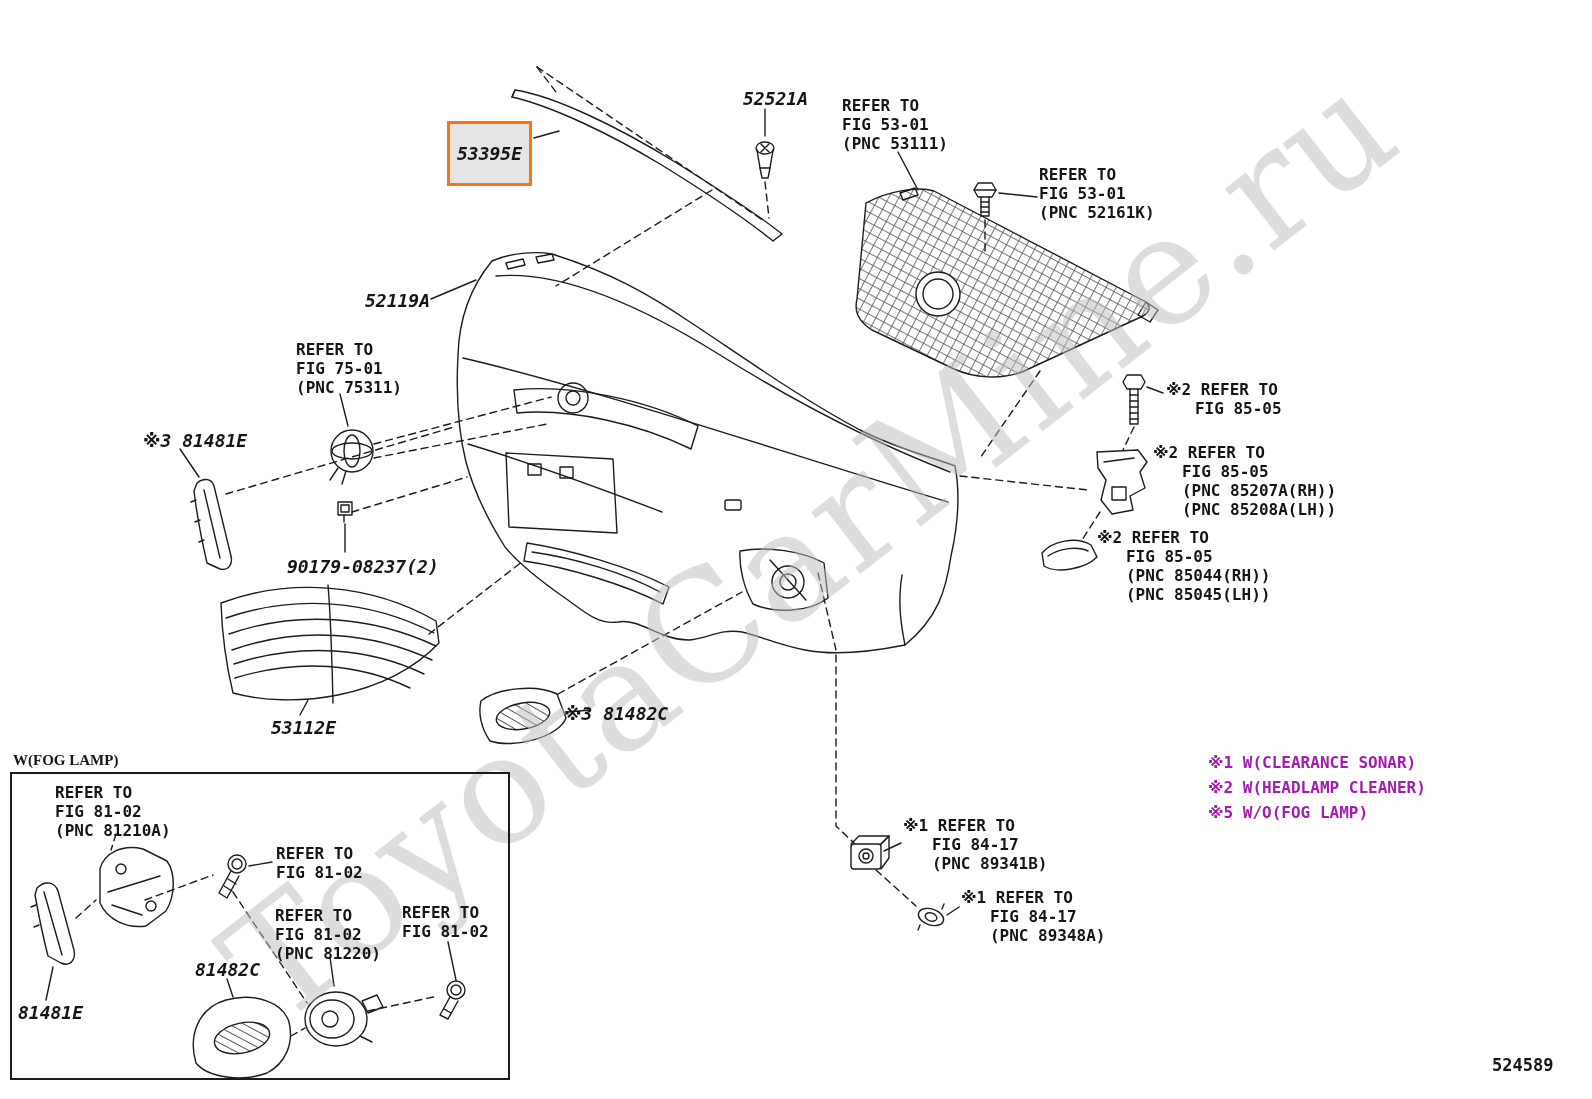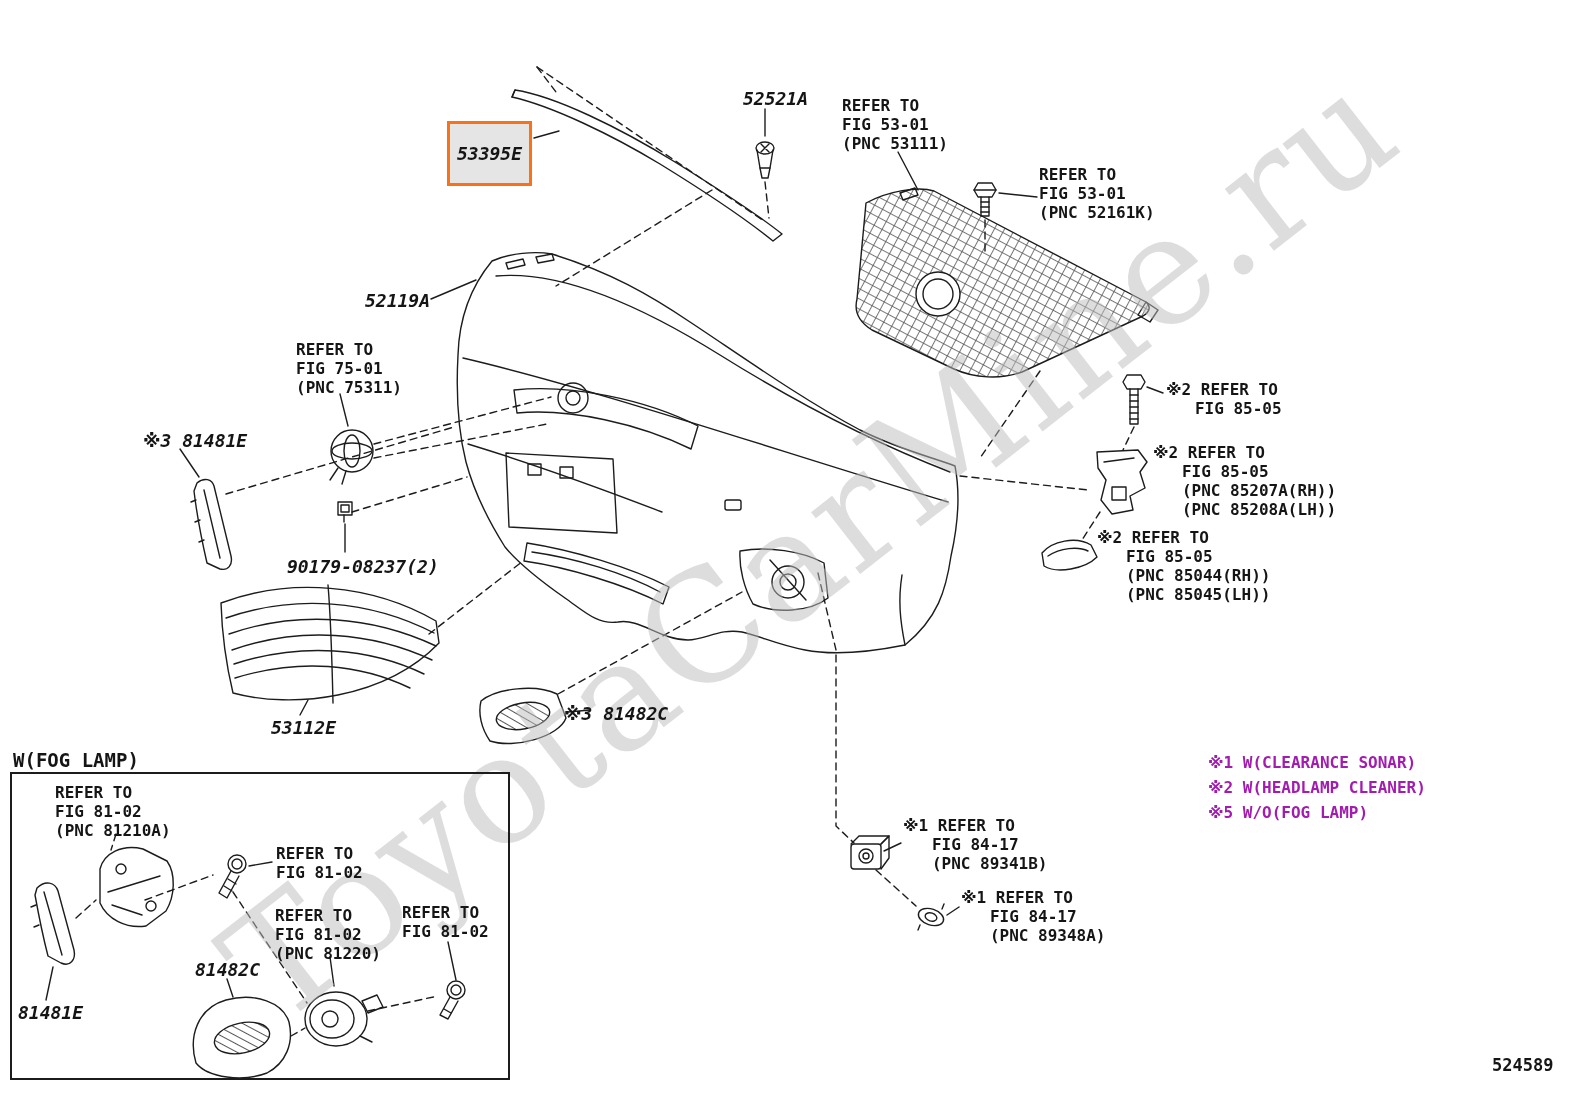--- a/index.html
+++ b/index.html
@@ -1,21 +1,21 @@
 <!DOCTYPE html>
 <html><head>
 <meta charset="utf-8">
 <style>
   html,body{margin:0;padding:0;}
   body{width:1592px;height:1099px;position:relative;background:#ffffff;overflow:hidden;
        font-family:"DejaVu Sans Mono","DejaVu Sans",monospace;}
   .lbl{position:absolute;font:bold 16px/19px "DejaVu Sans Mono","DejaVu Sans",monospace;
        color:#151515;white-space:pre;}
   .pn{font-size:18px;line-height:21px;font-style:italic;}
-  .sm{font-size:19px;line-height:18px;}
+  .sm{font-size:15px;line-height:18px;font-family:Liberation Serif, serif;}
   .hl{border:3px solid #f97316;padding:19px 7px;background:#e5e5e5;}
   #art{position:absolute;left:0;top:0;}
   #fogbox{position:absolute;left:10px;top:772px;width:500px;height:308px;
           border:2px solid #1c1c1c;box-sizing:border-box;}
   #watermark{position:absolute;left:0;top:462px;width:1620px;height:170px;
              text-align:center;font:normal 152px/170px "DejaVu Serif",serif;
              color:#bdbdbd;opacity:.5;letter-spacing:2px;
              transform:rotate(-38deg);pointer-events:none;white-space:nowrap;}
   #pageno{position:absolute;left:1492px;top:1055px;font:bold 17px "DejaVu Sans Mono",monospace;color:#151515;}
   .legend-item{position:absolute;font:bold 16px/19px "DejaVu Sans Mono","DejaVu Sans",monospace;color:#a21caf;white-space:pre;}

